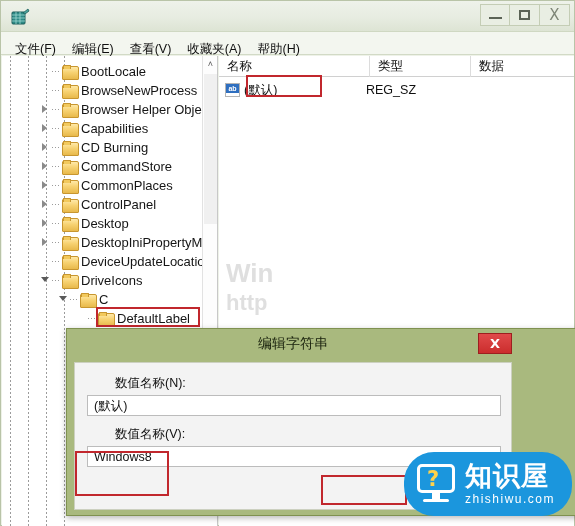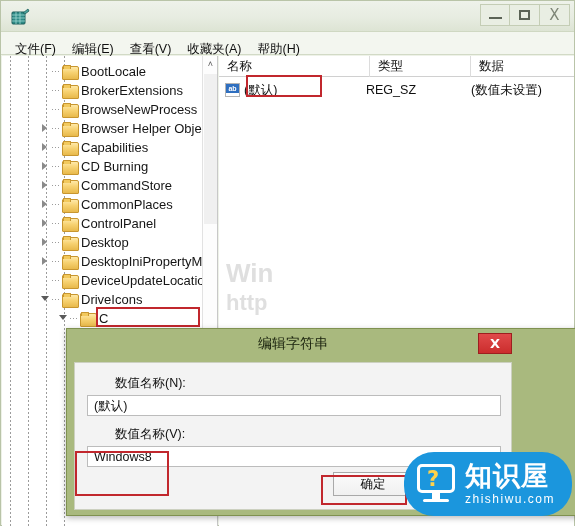--- a/index.html
+++ b/index.html
@@ -472,27 +472,20 @@
             <div class="twisty "></div>
             <div class="hguide"></div>
             <div class="folder"></div>
             <span class="tree-label">BootLocale</span>
           </div>
           <div class="tree-row">
             <div style="width: 38px; flex: 0 0 auto;"></div>
             <div class="twisty "></div>
             <div class="hguide"></div>
             <div class="folder"></div>
-            <span class="tree-label">BrokerExtensions</span>
-          </div>
-          <div class="tree-row">
-            <div style="width: 38px; flex: 0 0 auto;"></div>
-            <div class="twisty "></div>
-            <div class="hguide"></div>
-            <div class="folder"></div>
             <span class="tree-label">BrowseNewProcess</span>
           </div>
           <div class="tree-row">
             <div style="width: 38px; flex: 0 0 auto;"></div>
             <div class="twisty collapsed"></div>
             <div class="hguide"></div>
             <div class="folder"></div>
             <span class="tree-label">Browser Helper Objects</span>
           </div>
           <div class="tree-row">
@@ -587,21 +580,20 @@
         <div class="col-h col-data">数据</div>
       </div>
       <div class="list-row">
         <div class="cell cell-name">
           <div class="ab-icon">
             <span>ab</span>
           </div>
           <span>(默认)</span>
         </div>
         <div class="cell cell-type">REG_SZ</div>
-        <div class="cell cell-data">(数值未设置)</div>
       </div>
     </div>
 
   </div>
 
   <div class="wm-ghost" style="left:196px; top:258px; font-size:26px;">Win</div>
   <div class="wm-ghost" style="left:196px; top:290px; font-size:22px;">http</div>
 
   <div class="redbox" style="left:96px; top:307px; width:104px; height:20px;"></div>
 
@@ -612,21 +604,20 @@
       <div class="dlg-title">编辑字符串</div>
       <div class="dlg-close">X</div>
     </div>
     <div class="dlg-body">
       <div class="fld-label" style="left:12px; top:12px;">数值名称(N):</div>
       <div class="fld-input" style="left:12px; top:32px; width:414px;">(默认)</div>
 
       <div class="fld-label" style="left:12px; top:63px;">数值名称(V):</div>
       <div class="fld-input" style="left:12px; top:83px; width:414px;">Windows8</div>
 
-      <div class="ok-btn">确定</div>
     </div>
   </div>
 
   <div class="redbox" style="left:75px; top:451px; width:94px; height:45px;"></div>
 
   <div class="redbox" style="left:321px; top:475px; width:86px; height:30px;"></div>
 
   <div class="logo-badge">
     <div class="logo-monitor">
       <div class="logo-screen"></div>

